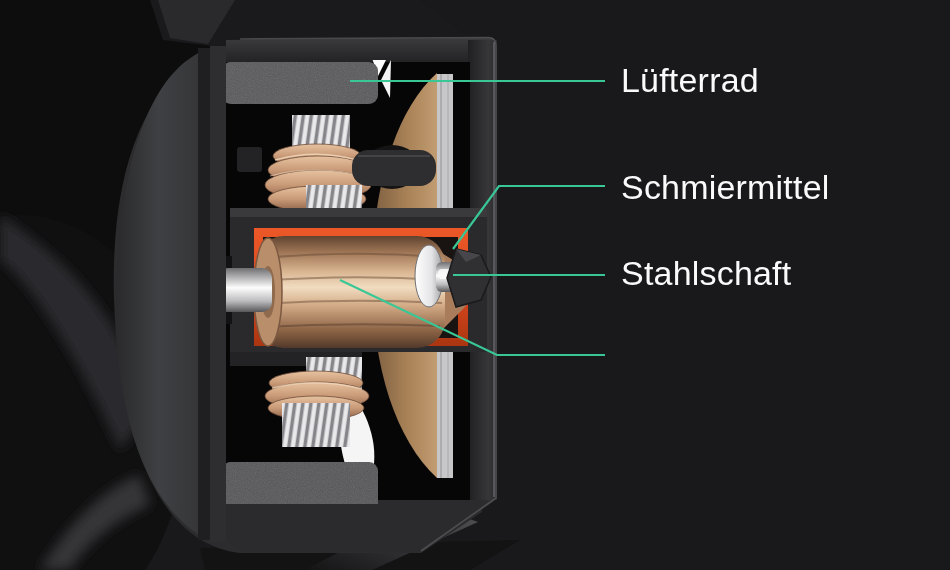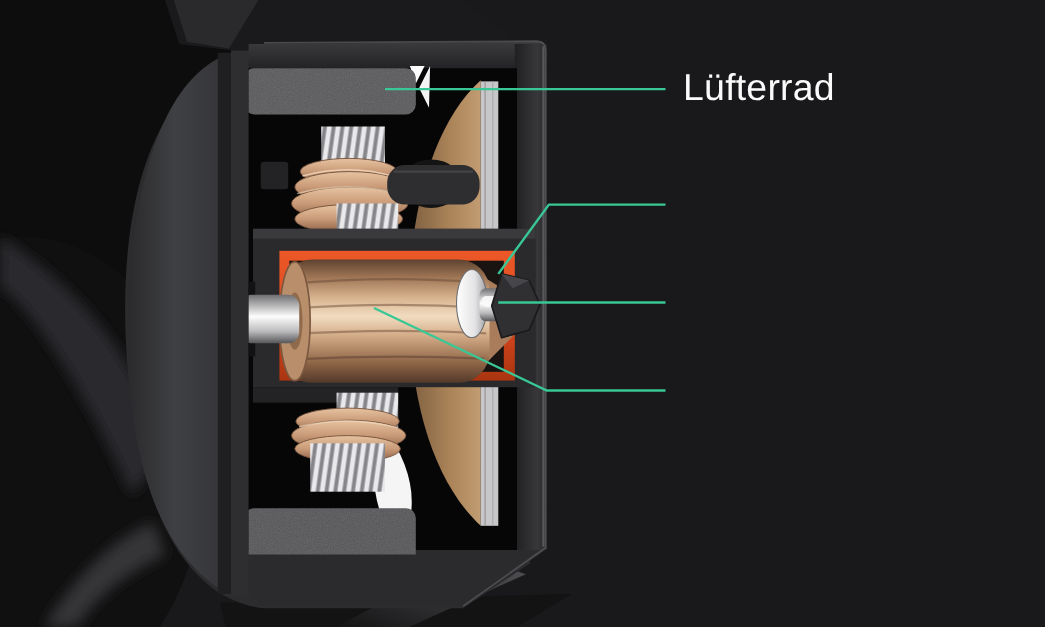--- a/index.html
+++ b/index.html
@@ -211,14 +211,16 @@
 
   <g fill="none" stroke="#39c795" stroke-width="2.2">
     <polyline class="leader" points="350,81 605,81" stroke="#39c795"></polyline>
     <polyline class="leader" points="453,249 499,186 605,186" stroke="#39c795"></polyline>
     <polyline class="leader" points="453,275 605,275" stroke="#39c795"></polyline>
     <polyline class="leader" points="340,280 497,355 605,355" stroke="#39c795"></polyline>
   </g>
 </svg>
 
 <div class="label" style="top: 80px; color: rgb(250, 250, 250);">Lüfterrad</div>
+<div class="label" style="top: 187px; color: rgb(250, 250, 250);">Schmiermittel</div>
+<div class="label" style="top: 273px; color: rgb(250, 250, 250);">Stahlschaft</div>
 
 </div>
 
 </body></html>

